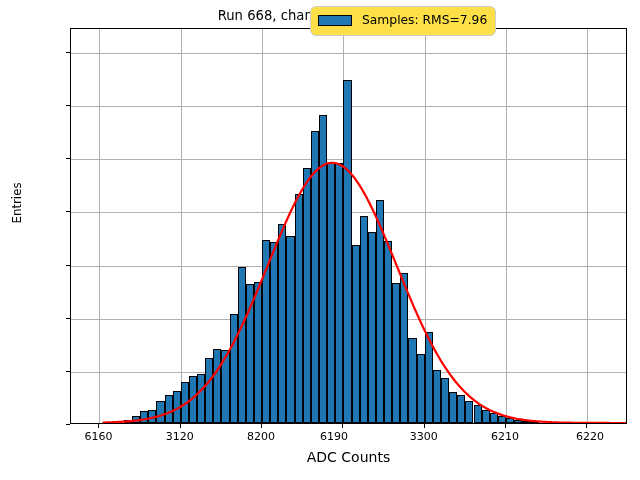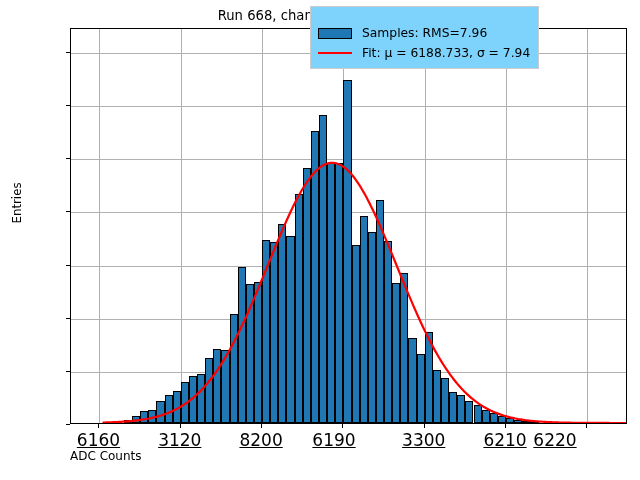--- a/index.html
+++ b/index.html
@@ -64,33 +64,32 @@
   .xtick-mark {
     position: absolute;
     top: 424px;
     width: 1px;
     height: 4px;
     background: #000000;
   }
   .xtick-label {
     position: absolute;
     top: 430px;
-    font-size: 17px;
+    font-size: 11px;
     color: #000000;
     transform: translateX(-50%);
     white-space: nowrap;
-    text-decoration: underline;
   }
   #xlabel {
     position: absolute;
     left: 70px;
     width: 557px;
     top: 449px;
-    text-align: left;
-    font-size: 12px;
+    text-align: center;
+    font-size: 14px;
     color: #000000;
   }
   #ylabel {
     position: absolute;
     left: -63px;
     top: 196px;
     width: 160px;
     text-align: center;
     font-size: 11.8px;
     color: #000000;
@@ -105,24 +104,24 @@
     background: #1f77b4;
     border: 1px solid #000000;
     box-sizing: border-box;
   }
 
   
   #legend {
     position: absolute;
     left: 310px;
     top: 6px;
-    background: #7dd3fc;
+    background: #fde047;
     border: 1px solid #cccccc;
-    border-radius: 0;
-    padding: 16px 8px 5px 7px;
+    border-radius: 6px;
+    padding: 3px 8px 5px 7px;
     box-sizing: border-box;
   }
   .legend-row {
     display: flex;
     align-items: center;
     height: 20px;
   }
   .legend-swatch-patch {
     width: 34px;
     height: 11px;
@@ -166,21 +165,21 @@
       <div class="ytick-mark" style="top: 105.074px;"></div>
       <div class="ytick-mark" style="top: 51.9195px;"></div>
     </div>
   <div id="xtick-labels">
       <div class="xtick-label" style="left: 98.4599px;">6160</div>
       <div class="xtick-label" style="left: 179.774px;">3120</div>
       <div class="xtick-label" style="left: 261.088px;">8200</div>
       <div class="xtick-label" style="left: 334px;">6190</div>
       <div class="xtick-label" style="left: 423.715px;">3300</div>
       <div class="xtick-label" style="left: 505.029px;">6210</div>
-      <div class="xtick-label" style="left: 555px;">6220</div>
+      <div class="xtick-label" style="left: 590px;">6220</div>
     </div>
   <div id="xtick-marks">
       <div class="xtick-mark" style="left: 98.4599px;"></div>
       <div class="xtick-mark" style="left: 179.774px;"></div>
       <div class="xtick-mark" style="left: 261.088px;"></div>
       <div class="xtick-mark" style="left: 342.401px;"></div>
       <div class="xtick-mark" style="left: 423.715px;"></div>
       <div class="xtick-mark" style="left: 505.029px;"></div>
       <div class="xtick-mark" style="left: 586.343px;"></div>
     </div>
@@ -258,19 +257,15 @@
     <svg id="fit-layer" viewBox="0 0 557 396" preserveAspectRatio="none">
       <path id="fit-path" fill="none" stroke="#ff0000" stroke-width="2.2" stroke-linecap="round" stroke-linejoin="round" vector-effect="non-scaling-stroke" d="M32.53 395.53 L33.91 395.49 L35.29 395.45 L36.67 395.41 L38.05 395.37 L39.44 395.32 L40.82 395.26 L42.20 395.21 L43.58 395.15 L44.97 395.08 L46.35 395.02 L47.73 394.94 L49.11 394.87 L50.50 394.78 L51.88 394.70 L53.26 394.60 L54.64 394.50 L56.03 394.40 L57.41 394.28 L58.79 394.16 L60.17 394.03 L61.55 393.90 L62.94 393.76 L64.32 393.60 L65.70 393.44 L67.08 393.27 L68.47 393.09 L69.85 392.89 L71.23 392.69 L72.61 392.48 L74.00 392.25 L75.38 392.01 L76.76 391.75 L78.14 391.48 L79.52 391.20 L80.91 390.90 L82.29 390.59 L83.67 390.26 L85.05 389.91 L86.44 389.54 L87.82 389.16 L89.20 388.75 L90.58 388.33 L91.97 387.88 L93.35 387.41 L94.73 386.92 L96.11 386.40 L97.50 385.86 L98.88 385.29 L100.26 384.70 L101.64 384.08 L103.02 383.43 L104.41 382.75 L105.79 382.05 L107.17 381.31 L108.55 380.54 L109.94 379.73 L111.32 378.89 L112.70 378.02 L114.08 377.11 L115.47 376.17 L116.85 375.18 L118.23 374.16 L119.61 373.10 L121.00 371.99 L122.38 370.85 L123.76 369.66 L125.14 368.43 L126.52 367.16 L127.91 365.84 L129.29 364.48 L130.67 363.06 L132.05 361.60 L133.44 360.10 L134.82 358.54 L136.20 356.93 L137.58 355.28 L138.97 353.57 L140.35 351.81 L141.73 350.00 L143.11 348.14 L144.49 346.23 L145.88 344.26 L147.26 342.24 L148.64 340.16 L150.02 338.03 L151.41 335.85 L152.79 333.62 L154.17 331.33 L155.55 328.99 L156.94 326.60 L158.32 324.15 L159.70 321.65 L161.08 319.10 L162.47 316.50 L163.85 313.85 L165.23 311.15 L166.61 308.40 L167.99 305.60 L169.38 302.75 L170.76 299.86 L172.14 296.93 L173.52 293.95 L174.91 290.94 L176.29 287.88 L177.67 284.78 L179.05 281.65 L180.44 278.48 L181.82 275.29 L183.20 272.06 L184.58 268.80 L185.96 265.52 L187.35 262.21 L188.73 258.89 L190.11 255.54 L191.49 252.18 L192.88 248.81 L194.26 245.42 L195.64 242.03 L197.02 238.64 L198.41 235.24 L199.79 231.85 L201.17 228.46 L202.55 225.08 L203.94 221.71 L205.32 218.36 L206.70 215.02 L208.08 211.71 L209.46 208.42 L210.85 205.16 L212.23 201.93 L213.61 198.74 L214.99 195.59 L216.38 192.48 L217.76 189.42 L219.14 186.41 L220.52 183.45 L221.91 180.55 L223.29 177.71 L224.67 174.93 L226.05 172.22 L227.43 169.58 L228.82 167.02 L230.20 164.53 L231.58 162.12 L232.96 159.80 L234.35 157.56 L235.73 155.41 L237.11 153.35 L238.49 151.39 L239.88 149.52 L241.26 147.76 L242.64 146.09 L244.02 144.53 L245.41 143.08 L246.79 141.73 L248.17 140.50 L249.55 139.37 L250.93 138.36 L252.32 137.47 L253.70 136.68 L255.08 136.02 L256.46 135.47 L257.85 135.05 L259.23 134.74 L260.61 134.55 L261.99 134.48 L263.38 134.53 L264.76 134.70 L266.14 134.99 L267.52 135.40 L268.90 135.93 L270.29 136.58 L271.67 137.34 L273.05 138.22 L274.43 139.21 L275.82 140.32 L277.20 141.54 L278.58 142.87 L279.96 144.30 L281.35 145.85 L282.73 147.50 L284.11 149.25 L285.49 151.10 L286.88 153.05 L288.26 155.09 L289.64 157.22 L291.02 159.45 L292.40 161.76 L293.79 164.16 L295.17 166.63 L296.55 169.19 L297.93 171.81 L299.32 174.51 L300.70 177.28 L302.08 180.11 L303.46 183.00 L304.85 185.95 L306.23 188.96 L307.61 192.01 L308.99 195.11 L310.38 198.26 L311.76 201.44 L313.14 204.67 L314.52 207.92 L315.90 211.20 L317.29 214.51 L318.67 217.85 L320.05 221.20 L321.43 224.56 L322.82 227.94 L324.20 231.33 L325.58 234.72 L326.96 238.12 L328.35 241.51 L329.73 244.91 L331.11 248.29 L332.49 251.67 L333.87 255.03 L335.26 258.38 L336.64 261.71 L338.02 265.01 L339.40 268.30 L340.79 271.56 L342.17 274.79 L343.55 278.00 L344.93 281.17 L346.32 284.31 L347.70 287.41 L349.08 290.47 L350.46 293.49 L351.85 296.48 L353.23 299.42 L354.61 302.31 L355.99 305.17 L357.37 307.97 L358.76 310.73 L360.14 313.44 L361.52 316.10 L362.90 318.71 L364.29 321.26 L365.67 323.77 L367.05 326.23 L368.43 328.63 L369.82 330.98 L371.20 333.27 L372.58 335.52 L373.96 337.70 L375.34 339.84 L376.73 341.92 L378.11 343.95 L379.49 345.93 L380.87 347.85 L382.26 349.72 L383.64 351.54 L385.02 353.30 L386.40 355.02 L387.79 356.68 L389.17 358.30 L390.55 359.86 L391.93 361.38 L393.32 362.84 L394.70 364.26 L396.08 365.63 L397.46 366.96 L398.84 368.24 L400.23 369.48 L401.61 370.67 L402.99 371.82 L404.37 372.93 L405.76 374.00 L407.14 375.03 L408.52 376.02 L409.90 376.97 L411.29 377.88 L412.67 378.76 L414.05 379.61 L415.43 380.41 L416.81 381.19 L418.20 381.93 L419.58 382.65 L420.96 383.33 L422.34 383.98 L423.73 384.61 L425.11 385.20 L426.49 385.77 L427.87 386.32 L429.26 386.84 L430.64 387.34 L432.02 387.81 L433.40 388.26 L434.79 388.69 L436.17 389.10 L437.55 389.49 L438.93 389.85 L440.31 390.21 L441.70 390.54 L443.08 390.86 L444.46 391.16 L445.84 391.44 L447.23 391.71 L448.61 391.97 L449.99 392.21 L451.37 392.44 L452.76 392.66 L454.14 392.86 L455.52 393.06 L456.90 393.24 L458.28 393.41 L459.67 393.58 L461.05 393.73 L462.43 393.88 L463.81 394.01 L465.20 394.14 L466.58 394.26 L467.96 394.38 L469.34 394.49 L470.73 394.59 L472.11 394.68 L473.49 394.77 L474.87 394.85 L476.26 394.93 L477.64 395.01 L479.02 395.07 L480.40 395.14 L481.78 395.20 L483.17 395.26 L484.55 395.31 L485.93 395.36 L487.31 395.40 L488.70 395.45 L490.08 395.49 L491.46 395.52 L492.84 395.56 L494.23 395.59 L495.61 395.62 L496.99 395.65 L498.37 395.68 L499.76 395.70 L501.14 395.72 L502.52 395.75 L503.90 395.76 L505.28 395.78 L506.67 395.80 L508.05 395.82 L509.43 395.83 L510.81 395.84 L512.20 395.86 L513.58 395.87 L514.96 395.88 L516.34 395.89 L517.73 395.90 L519.11 395.91 L520.49 395.91 L521.87 395.92 L523.25 395.93 L524.64 395.93 L526.02 395.94 L527.40 395.94 L528.78 395.95 L530.17 395.95 L531.55 395.96 L532.93 395.96 L534.31 395.96 L535.70 395.97 L537.08 395.97 L538.46 395.97 L539.84 395.97 L541.23 395.98 L542.61 395.98 L543.99 395.98 L545.37 395.98 L546.75 395.98 L548.14 395.99 L549.52 395.99 L550.90 395.99 L552.28 395.99 L553.67 395.99 L555.05 395.99 L556.43 395.99 L557.81 395.99 L559.20 395.99 L560.58 395.99 L561.96 395.99 L563.34 396.00 L564.72 396.00 L566.11 396.00 L567.49 396.00 L568.87 396.00 L570.25 396.00 L571.64 396.00 L573.02 396.00 L574.40 396.00 L575.78 396.00 L577.17 396.00 L578.55 396.00 L579.93 396.00 L581.31 396.00 L582.70 396.00 L584.08 396.00 L585.46 396.00"></path>
     </svg>
   </div>
 
   <div id="legend">
     <div class="legend-row">
       <span class="legend-swatch-patch"></span>
       <span class="legend-text">Samples: RMS=7.96</span>
     </div>
-    <div class="legend-row">
-      <span class="legend-swatch-line"></span>
-      <span class="legend-text">Fit: μ = 6188.733, σ = 7.94</span>
-    </div>
   </div>
 
 </div>
 
 </body></html>

